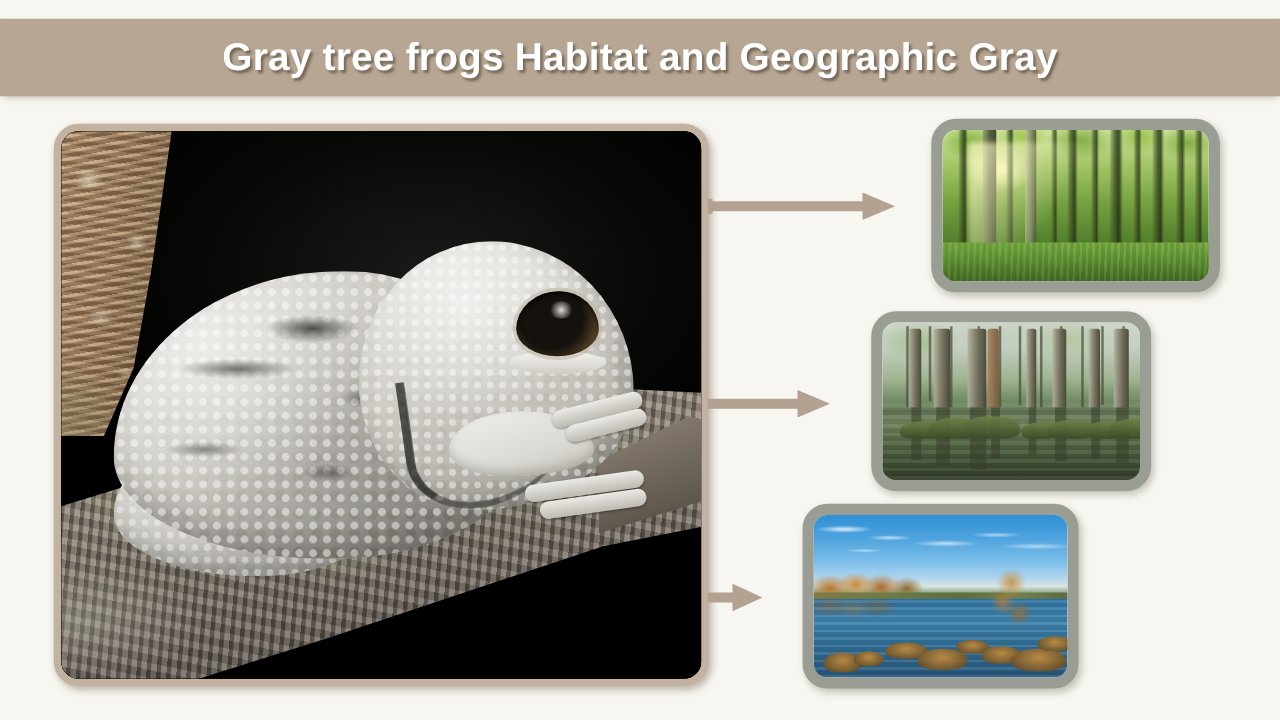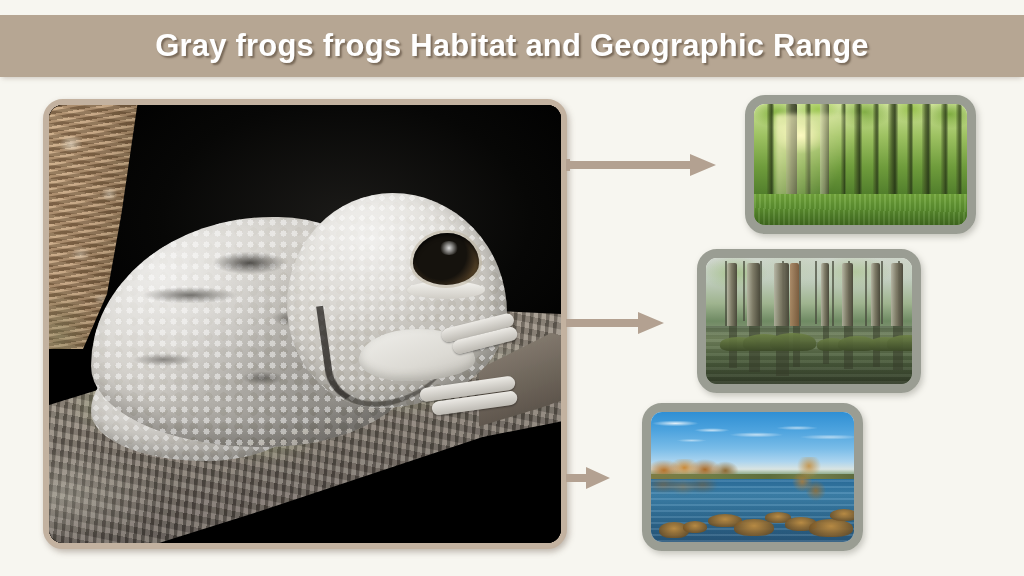--- a/index.html
+++ b/index.html
@@ -518,21 +518,21 @@
     background:
       radial-gradient(ellipse 40% 30% at 50% 16%, rgba(196,146,70,.9), transparent 72%),
       radial-gradient(ellipse 34% 26% at 34% 44%, rgba(170,124,58,.85), transparent 72%),
       radial-gradient(ellipse 34% 26% at 66% 60%, rgba(150,110,50,.8), transparent 72%);
   }
 </style>
 </head>
 <body>
 
 <div id="title-banner">
-  <div id="title-text">Gray frogs frogs Habitat and Geographic Range</div>
+  <div id="title-text">Gray tree frogs Habitat and Geographic Gray</div>
 </div>
 
 <div id="hero-frame">
   <div id="hero-photo">
     <div class="hero-backdrop"></div>
     <div class="bark-trunk"></div>
     <div class="branch"></div>
     <div class="branch-stub"></div>
 
     <div class="frog">

